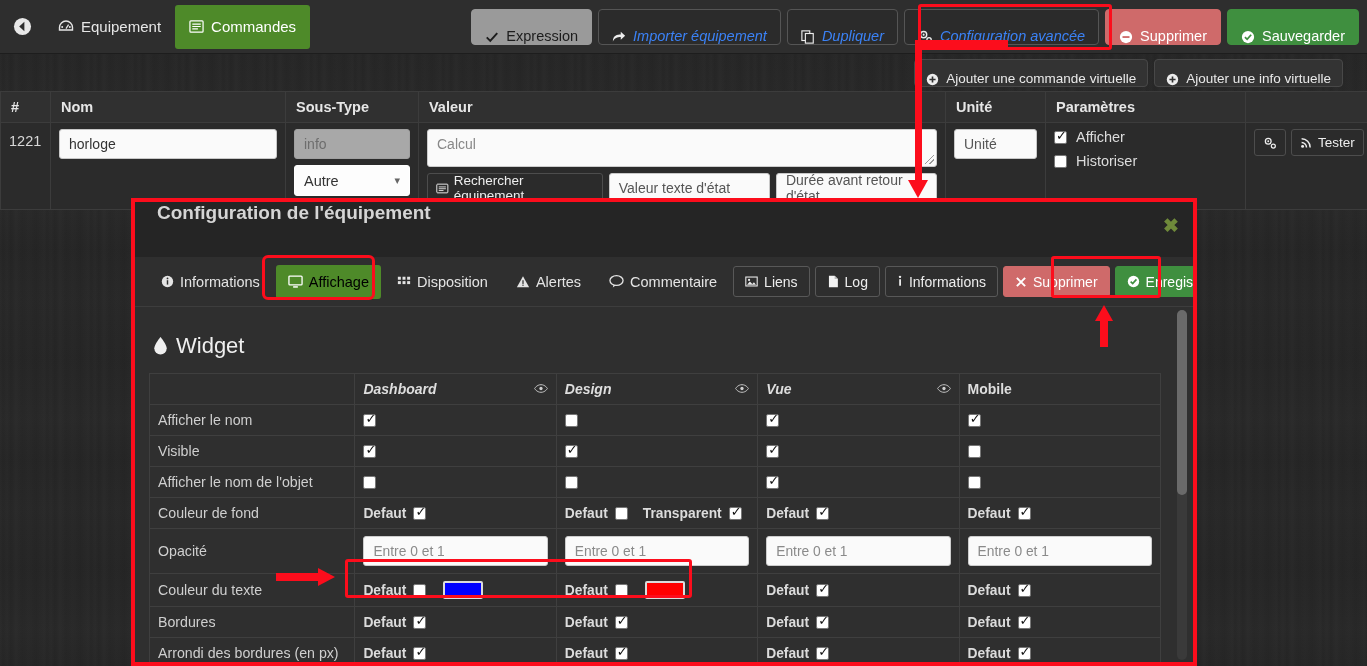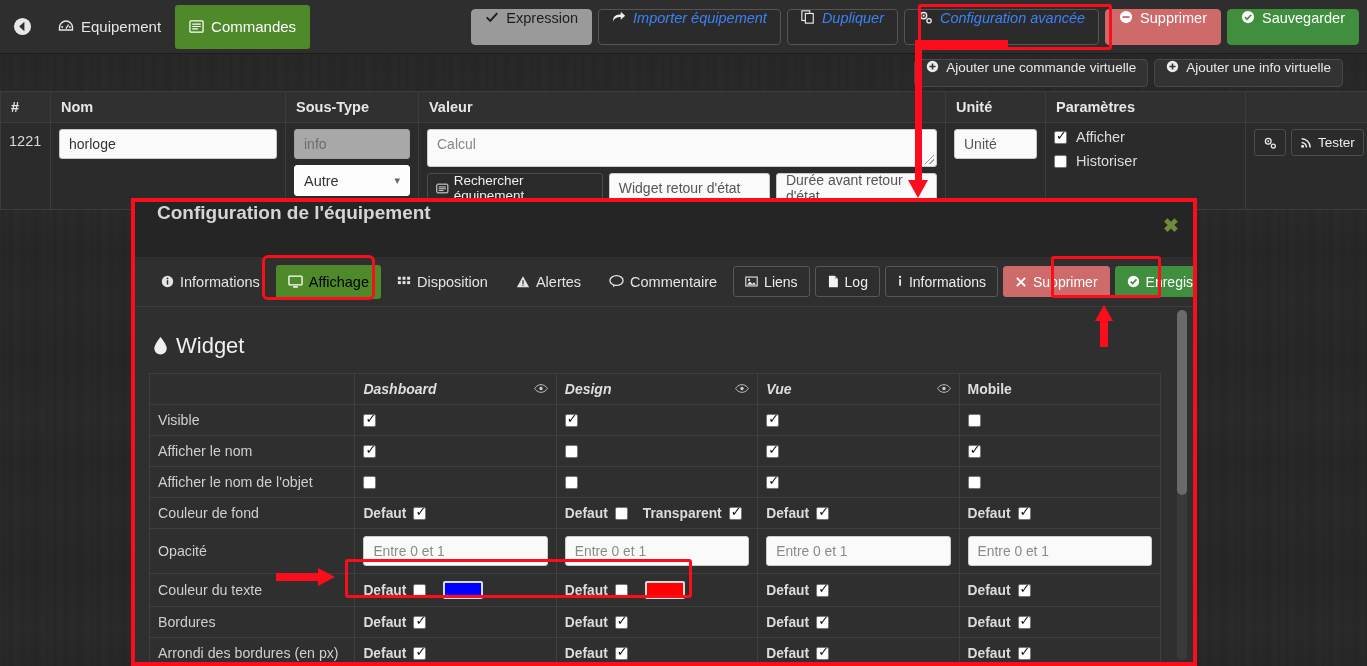--- a/index.html
+++ b/index.html
@@ -38,21 +38,21 @@
     color: #e8e8e8; font-size: 17px;
   }
   .tb-tab {
     height: 44px; padding: 0 14px; display: flex; align-items: center; gap: 7px;
     font-size: 15px; color: #e6e6e6; border-radius: 3px;
   }
   .tb-tab.active { background: #4e8a29; color: #fff; }
   .tb-right { margin-left: auto; display: flex; align-items: center; gap: 6px; padding-right: 8px; }
   .btn {
     height: 36px; padding: 0 13px; border-radius: 4px;
-    display: inline-flex; align-items: flex-start; gap: 7px;
+    display: inline-flex; align-items: flex-end; gap: 7px;
     font-size: 14.5px; white-space: nowrap;
     border: 1px solid #4a4a4a; background: #333; color: #e9e9e9;
   }
   .btn.light { background: #9a9a9a; color: #1d1d1d; border-color: #9a9a9a; }
   .btn.dark  { background: #2b2b2b; color: #3b82f6; border-color: #555; font-style: italic; }
   .btn.danger { background: #cf6a6a; border-color: #cf6a6a; color: #fff; }
   .btn.success { background: #3f8f3f; border-color: #3f8f3f; color: #fff; }
 
   
   .subbar {
@@ -333,21 +333,21 @@
         <td>
           <div class="ta">Calcul</div>
           <div class="valrow2">
             <div class="icobtn" style="height:30px;">
               <svg width="13" height="13" viewBox="0 0 16 16" aria-hidden="true">
                 <rect x="1" y="2.5" width="14" height="11" rx="1" fill="none" stroke="#eee" stroke-width="1.2"></rect>
                 <path d="M3.5 6h9M3.5 8.3h9M3.5 10.6h6" stroke="#eee" stroke-width="1.1"></path>
               </svg>
               <span>Rechercher équipement</span>
             </div>
-            <div class="inp" style="width:165px">Widget retour d'état</div>
+            <div class="inp" style="width:165px">Valeur texte d'état</div>
             <div class="inp" style="width:165px">Durée avant retour d'état</div>
           </div>
         </td>
         <td>
           <div class="inp">Unité</div>
         </td>
         <td>
           <div class="param-line">
             <span class="chk on"></span>
             <span>Afficher</span>
@@ -521,62 +521,62 @@
                     <circle cx="9" cy="5.5" r="2.1" fill="#cfcfcf"></circle>
                   </svg>
                 </span>
               </div>
             </th>
             <th>Mobile</th>
           </tr>
         </thead>
         <tbody>
             <tr>
-              <td>Visible</td>
-              <td>
-                <div class="cellflex">
-                  <span class="chk on"></span>
-                </div>
-              </td>
-              <td>
-                <div class="cellflex">
-                  <span class="chk on"></span>
-                </div>
-              </td>
+              <td>Afficher le nom</td>
               <td>
                 <div class="cellflex">
                   <span class="chk on"></span>
                 </div>
               </td>
               <td>
                 <div class="cellflex">
                   <span class="chk"></span>
+                </div>
+              </td>
+              <td>
+                <div class="cellflex">
+                  <span class="chk on"></span>
+                </div>
+              </td>
+              <td>
+                <div class="cellflex">
+                  <span class="chk on"></span>
                 </div>
               </td>
             </tr>
             <tr>
-              <td>Afficher le nom</td>
+              <td>Visible</td>
+              <td>
+                <div class="cellflex">
+                  <span class="chk on"></span>
+                </div>
+              </td>
+              <td>
+                <div class="cellflex">
+                  <span class="chk on"></span>
+                </div>
+              </td>
               <td>
                 <div class="cellflex">
                   <span class="chk on"></span>
                 </div>
               </td>
               <td>
                 <div class="cellflex">
                   <span class="chk"></span>
-                </div>
-              </td>
-              <td>
-                <div class="cellflex">
-                  <span class="chk on"></span>
-                </div>
-              </td>
-              <td>
-                <div class="cellflex">
-                  <span class="chk on"></span>
                 </div>
               </td>
             </tr>
             <tr>
               <td>Afficher le nom de l'objet</td>
               <td>
                 <div class="cellflex">
                   <span class="chk"></span>
                 </div>
               </td>

